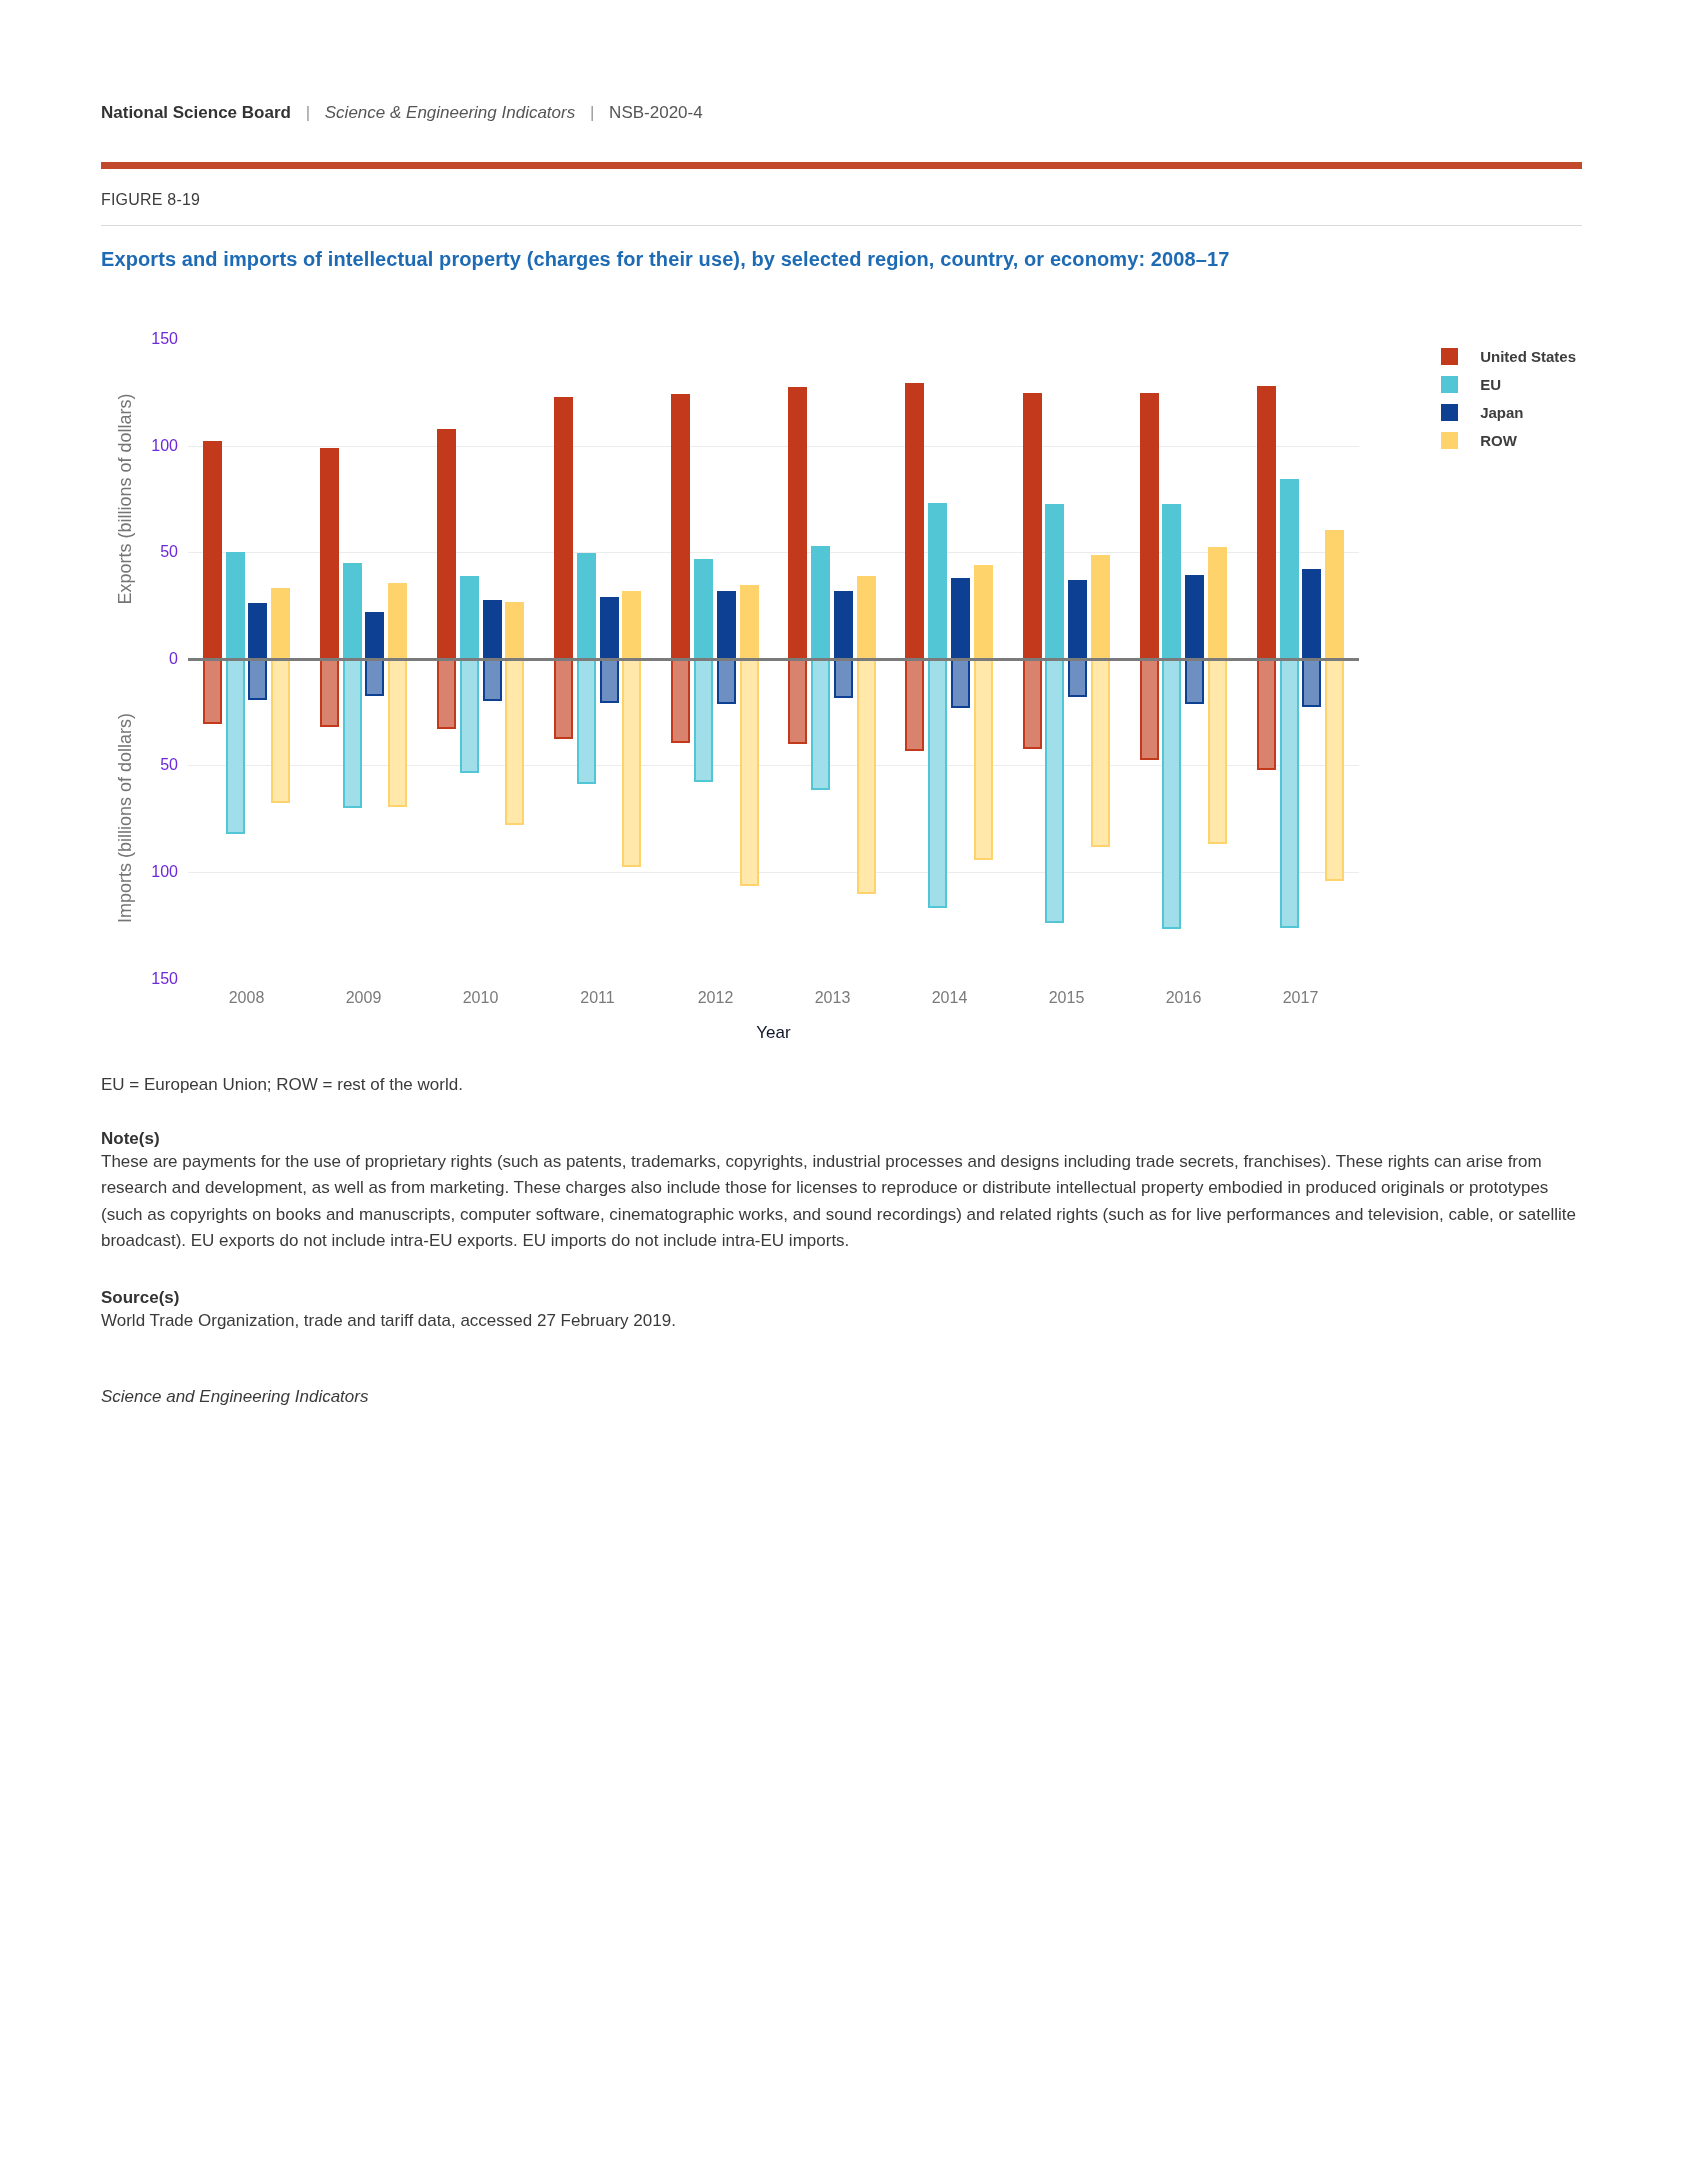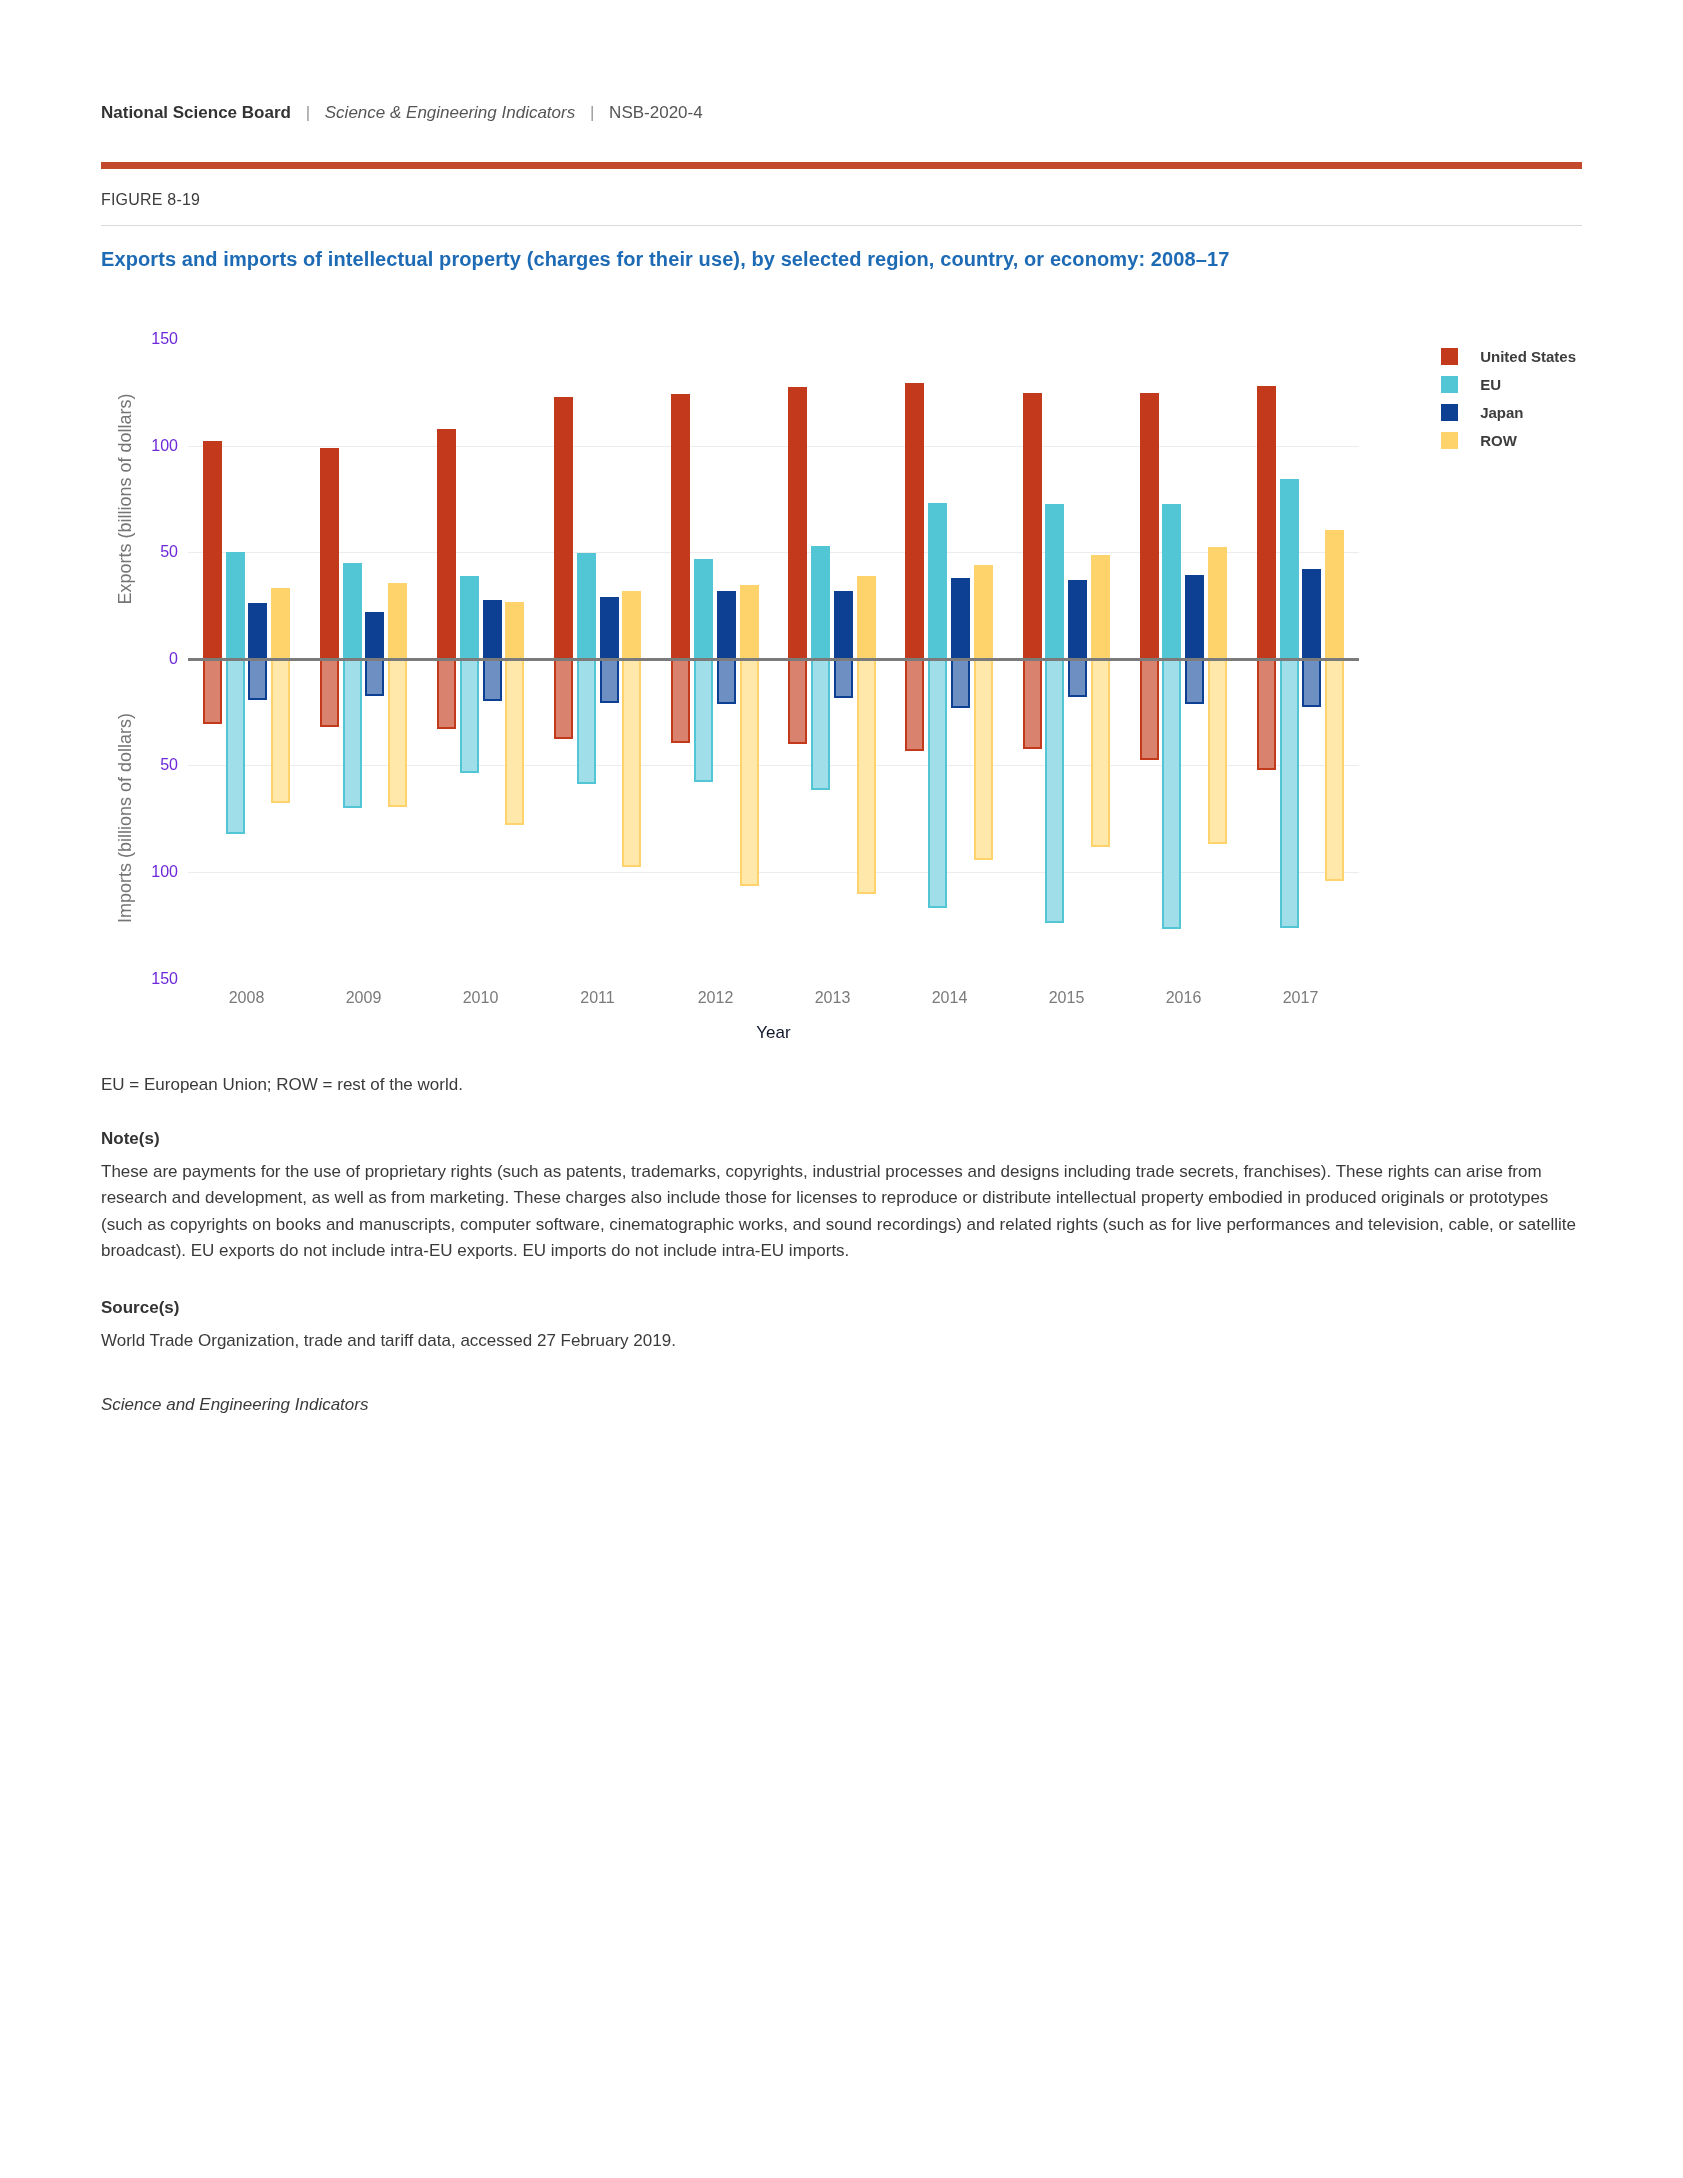--- a/index.html
+++ b/index.html
@@ -26,22 +26,22 @@
   .axis-title{position:absolute;left:14px;width:320px;text-align:center;font-size:18px;color:#757575;transform:rotate(-90deg);transform-origin:0 0;white-space:nowrap;}
   .year-label{position:absolute;text-align:center;font-size:16px;color:#7a7a7a;}
   .xaxis-title{position:absolute;left:87px;width:1171px;text-align:center;font-size:17px;color:#0f172a;}
   .legend{position:absolute;top:22px;right:6px;}
   .legend-row{display:flex;align-items:center;margin-bottom:11px;}
   .legend-swatch{width:17px;height:17px;margin-right:22px;flex:0 0 auto;}
   .legend-label{font-size:15px;font-weight:bold;color:#3d3d3d;}
   
   .abbr{margin-top:26px;font-size:17px;color:#3a3a3a;}
   .block-head{margin-top:34px;font-size:17px;font-weight:bold;color:#333;}
-  .block-body{margin-top:10px;font-size:17px;color:#3a3a3a;line-height:1.55;}
-  .sei{margin-top:40px;font-size:17px;font-style:italic;color:#3a3a3a;}
+  .block-body{margin-top:0;font-size:17px;color:#3a3a3a;line-height:1.55;}
+  .sei{margin-top:52px;font-size:17px;font-style:italic;color:#3a3a3a;}
 </style>
 </head>
 <body>
 
 <div class="page">
 
   <div class="hdr">
     <span class="org">National Science Board</span>
     <span class="sep">|</span>
     <span class="pub">Science &amp; Engineering Indicators</span>

